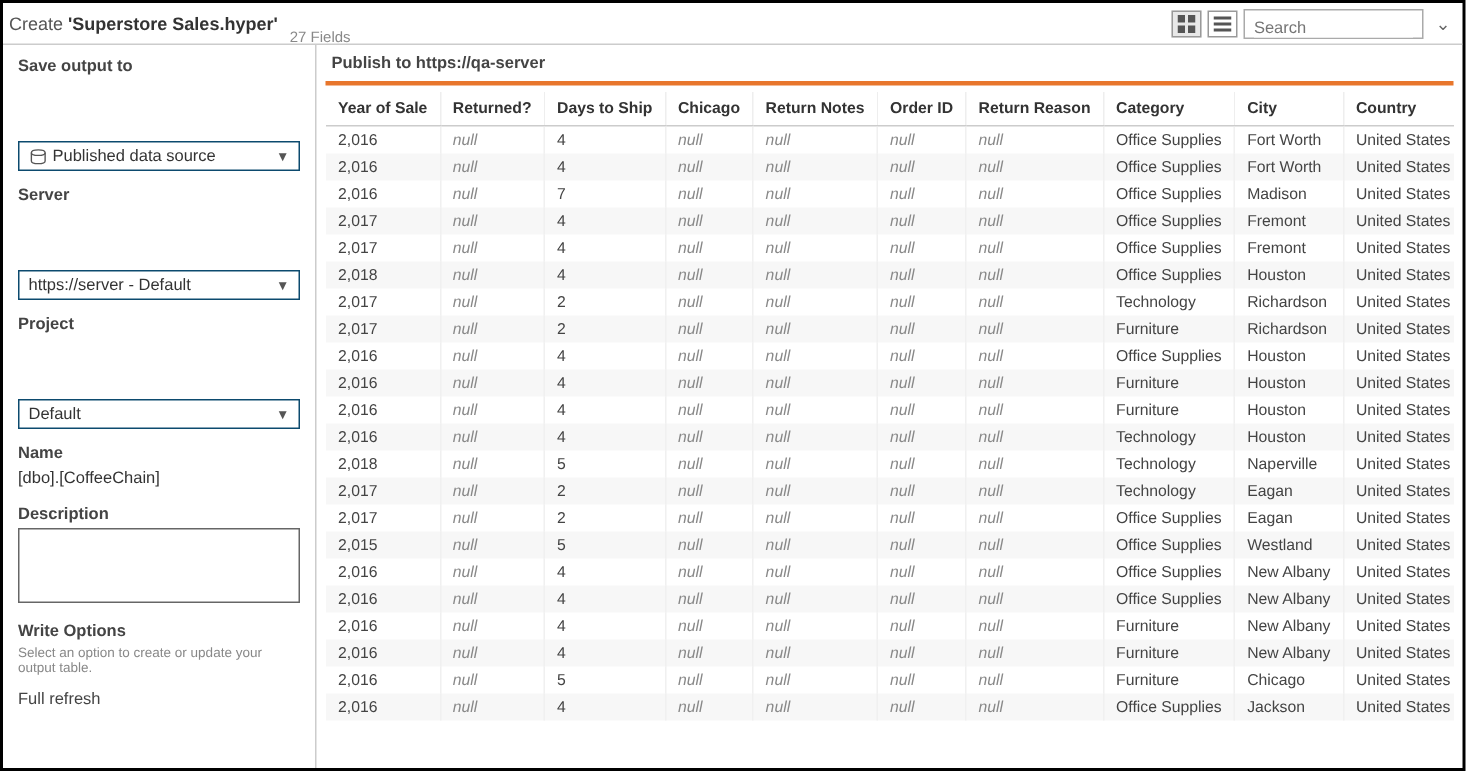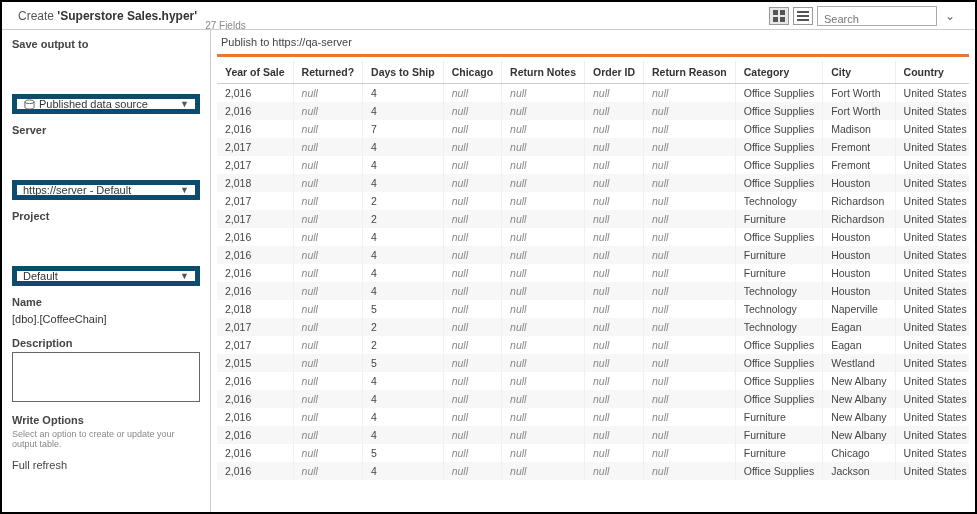--- a/index.html
+++ b/index.html
@@ -1,39 +1,39 @@
 <!DOCTYPE html>
 <html><head>
 <meta charset="utf-8">
 <style>
 * { box-sizing: border-box; margin: 0; padding: 0; font-family: Arial, sans-serif; }
 body { background: #fff; font-size: 11px; color: #333; border: 2px solid #000; width: 977px; height: 514px; overflow: hidden; display: flex; flex-direction: column; }
-.header { display: flex; align-items: center; padding: 4px 16px; border-bottom: 1px solid #ccc; height: 28px; }
+.header { display: flex; align-items: center; padding: 4px 4px; border-bottom: 1px solid #ccc; height: 28px; }
 .header-title { font-size: 12px; color: #555; }
 .header-title b { color: #333; font-weight: 600; }
 .field-count { color: #888; font-size: 10px; margin-left: 8px; margin-top: 20px; }
 .header-right { margin-left: auto; display: flex; align-items: center; gap: 4px; }
 .view-btn { width: 20px; height: 18px; border: 1px solid #999; background: #fff; cursor: pointer; display: flex; align-items: center; justify-content: center; }
 .view-btn.active { background: #e8e8e8; }
 .search-box { border: 1px solid #aaa; padding: 2px 6px; width: 120px; display: flex; align-items: center; gap: 4px; height: 20px; flex-direction: column; }
 .search-box input { border: none; outline: none; width: 100%; font-size: 11px; }
 .chevron { font-size: 12px; color: #666; cursor: pointer; padding: 0 4px; }
 .body { display: flex; flex: 1; overflow: hidden; justify-content: center; }
 .sidebar { width: 208px; padding: 8px 10px; overflow-y: auto; font-size: 11px; }
 .sidebar label.section { display: block; font-weight: 600; color: #444; margin-bottom: 3px; font-size: 11px; }
 .field-group { margin-bottom: 10px; }
-.select-like { border: 5px solid #0c4a6e; padding: 3px 6px; display: flex; align-items: center; justify-content: space-between; background: #fff; cursor: pointer; height: 20px; margin-top: 44px; }
+.select-like { border: 1px solid #0c4a6e; padding: 3px 6px; display: flex; align-items: center; justify-content: space-between; background: #fff; cursor: pointer; height: 20px; margin-top: 44px; }
 .select-like .caret { font-size: 9px; color: #555; }
 .icon-inline { width: 12px; height: 12px; display: inline-flex; align-items: center; justify-content: center; margin-right: 4px; }
 .plain-text { padding: 2px 0; color: #333; }
 .textarea { border: 1px solid #666; width: 100%; height: 50px; resize: none; font-size: 11px; padding: 2px; }
 .help-text { color: #888; font-size: 9px; margin-top: 2px; }
 .run-btn { background: #1a699e; color: #fff; border: none; padding: 5px 18px; font-weight: 600; font-size: 11px; cursor: pointer; margin-top: 10px; float: right; }
 .main { flex: 1; display: flex; flex-direction: column; border-left: 1px solid #ccc; overflow: hidden; }
-.publish-bar { padding: 6px 10px; font-size: 11px; font-weight: 400; color: #444; }
+.publish-bar { padding: 6px 10px; font-size: 11px; font-weight: 700; color: #444; }
 .orange-line { height: 3px; background: #e8762c; margin: 0 6px; }
 .table-wrap { flex: 1; overflow: auto; margin: 4px 6px 6px 6px; }
 table { border-collapse: collapse; font-size: 10.5px; white-space: nowrap; }
 th { text-align: left; padding: 5px 8px; font-weight: 600; color: #333; border-bottom: 1px solid #ccc; border-right: 1px solid #eee; background: #fff; position: sticky; top: 0; }
 td { padding: 3px 8px; border-right: 1px solid #f0f0f0; color: #444; }
 tr:nth-child(even) td { background: #f7f7f7; }
 td.null { font-style: italic; color: #888; }
 .table-wrap::-webkit-scrollbar { height: 12px; width: 12px; }
 .table-wrap::-webkit-scrollbar-track { background: #eee; }
 .table-wrap::-webkit-scrollbar-thumb { background: #bbb; }

